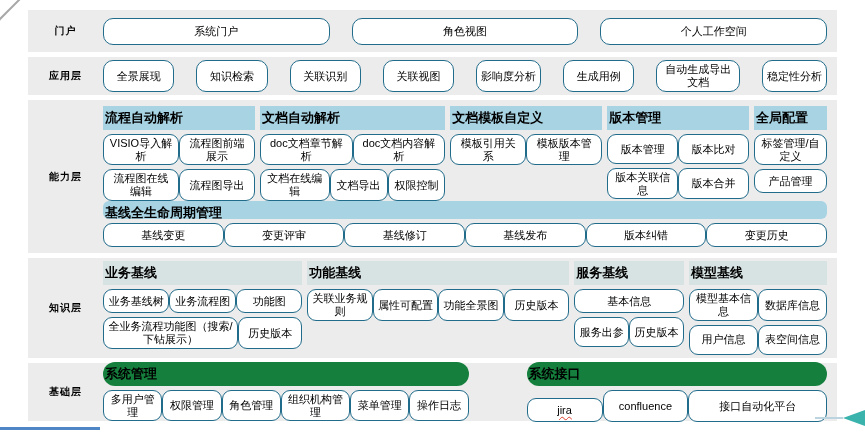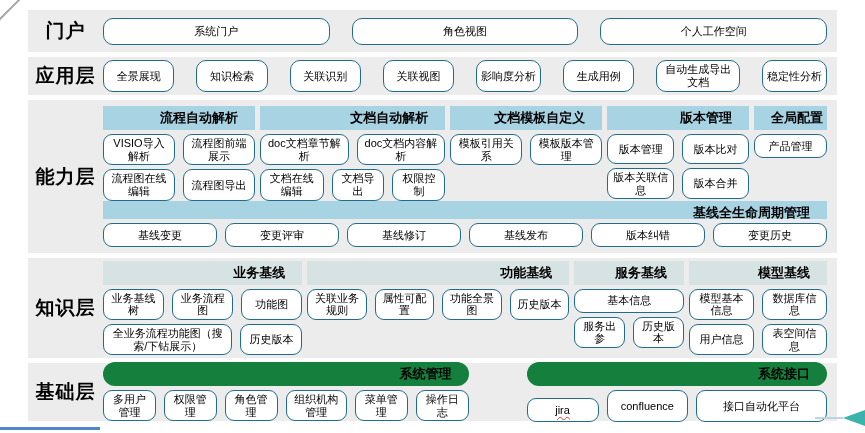--- a/index.html
+++ b/index.html
@@ -1,34 +1,34 @@
 <!DOCTYPE html>
 <html><head>
 <meta charset="utf-8">
 <style>
   html,body{margin:0;padding:0;background:#fff;}
   body{font-family:"Liberation Sans","DejaVu Sans",sans-serif;color:#000;}
   .page{position:relative;width:865px;height:433px;background:#fff;overflow:hidden;box-sizing:border-box;padding-top:10px;}
   .band{display:flex;background:#ececec;margin:0 28px 5px 28px;box-sizing:border-box;}
-  .band-label{width:75px;flex:0 0 75px;display:flex;align-items:center;justify-content:center;font-weight:bold;font-size:19px;letter-spacing:1px;}
+  .band-label{width:75px;flex:0 0 75px;display:flex;align-items:center;justify-content:center;font-weight:bold;font-size:10px;letter-spacing:1px;}
   .band-content{flex:1;margin-right:10px;display:flex;flex-direction:column;justify-content:center;padding:6px 0;}
   .row{display:flex;gap:22px;align-items:stretch;}
   .btn{background:#fff;border:1.5px solid #226c8b;border-radius:9px;font-family:inherit;font-size:11px;line-height:1.15;color:#000;display:flex;align-items:center;justify-content:center;text-align:center;padding:2px 4px;box-sizing:border-box;cursor:pointer;min-width:0;}
   .btn.big{min-height:27px;border-radius:10px;flex:1;}
   .groups{display:flex;gap:5px;align-items:stretch;}
   .group{display:flex;flex-direction:column;min-width:0;}
-  .ghead{text-align:right;font-weight:bold;font-size:13px;padding:3px 17px;white-space:nowrap;overflow:hidden;}
+  .ghead{text-align:left;font-weight:bold;font-size:13px;padding:3px 2px;white-space:nowrap;overflow:hidden;}
   .ghead.blue{background:#a7d3e3;}
   .ghead.pale{background:#d7e2e2;}
   .ghead.teal{background:#15803d;border-radius:12px;}
-  .brow{display:flex;gap:8px;margin-top:4px;}
+  .brow{display:flex;gap:0;margin-top:4px;}
   .brow .btn{flex:1;}
   .r1 .btn{min-height:30px;}
   .r2 .btn{min-height:24px;}
-  .baseline-head{margin-top:0;}
+  .baseline-head{margin-top:0;border-radius:6px;}
   .misspell{text-decoration:underline wavy #e03c31 1px;text-underline-offset:2px;margin-top:8px;}
   
   .corner-line{position:absolute;left:-9px;top:8px;width:38px;height:2px;background:#a8a8a8;transform:rotate(-45deg);}
   .bottom-line{position:absolute;left:0;bottom:3px;width:100px;height:3px;background:#4f86c6;}
   .arrow-wrap{position:absolute;right:0;bottom:7px;display:flex;align-items:center;}
   .arrow-head{width:0;height:0;border-top:8px solid transparent;border-bottom:8px solid transparent;border-right:22px solid #3ab3ac;}
   .arrow-tail{width:28px;height:2px;background:#bcd3e0;}
 </style>
 </head>
 <body>
@@ -109,20 +109,23 @@
             <button class="btn">版本比对</button>
           </div>
           <div class="brow r2">
             <button class="btn">版本关联信息</button>
             <button class="btn">版本合并</button>
           </div>
         </div>
 
         <div class="group" style="flex:72">
           <div class="ghead blue">全局配置</div>
+          <div class="brow r1">
+            <button class="btn">标签管理/自定义</button>
+          </div>
           <div class="brow r2">
             <button class="btn">产品管理</button>
           </div>
         </div>
 
       </div>
 
       <div class="ghead blue baseline-head">基线全生命周期管理</div>
       <div class="brow r2">
         <button class="btn">基线变更</button>

